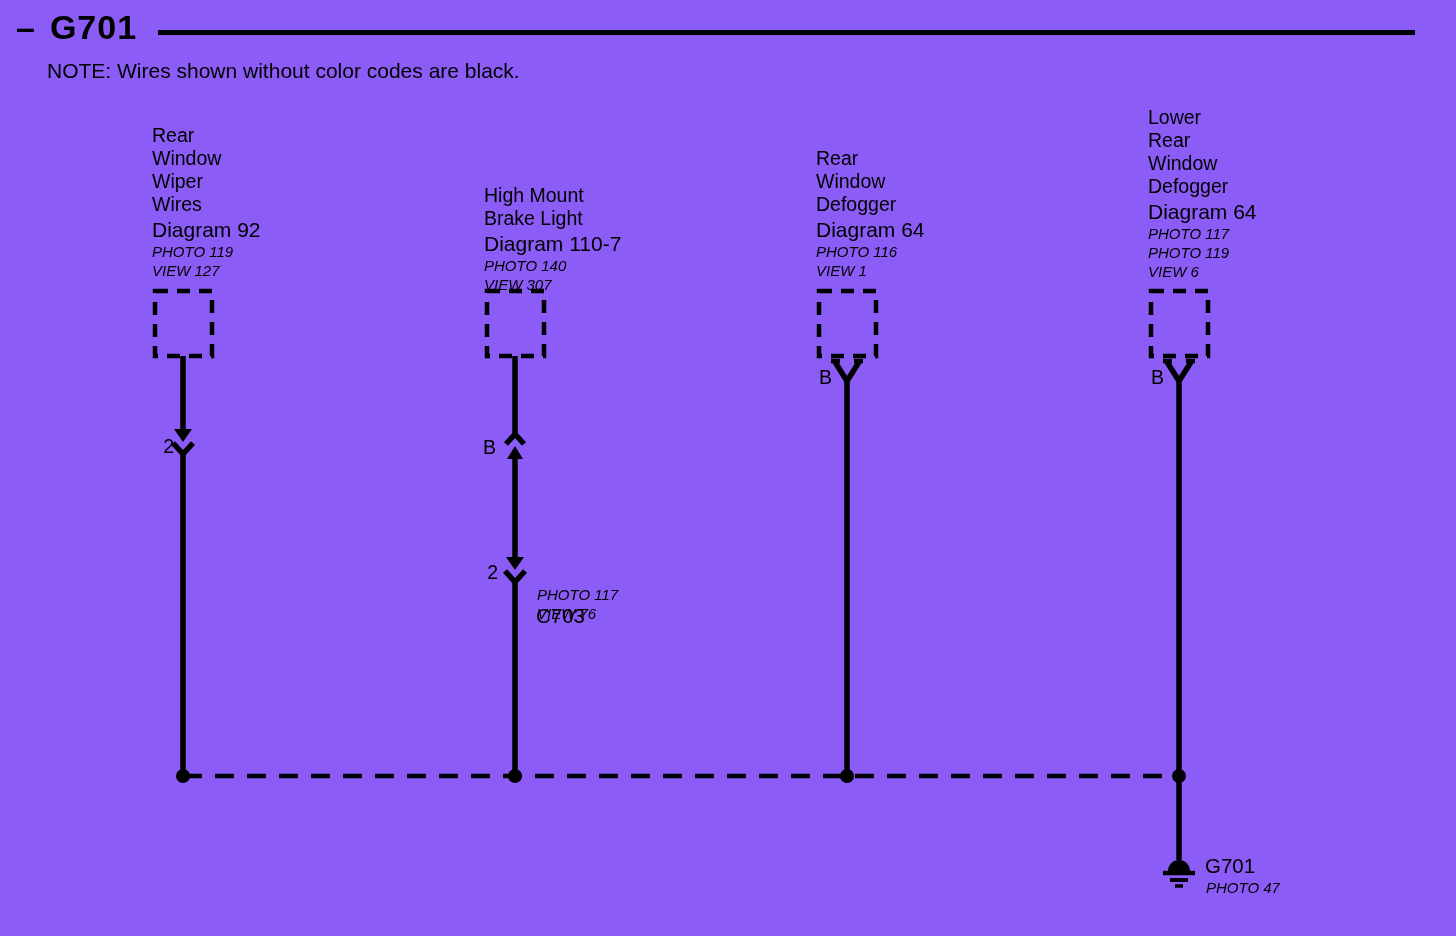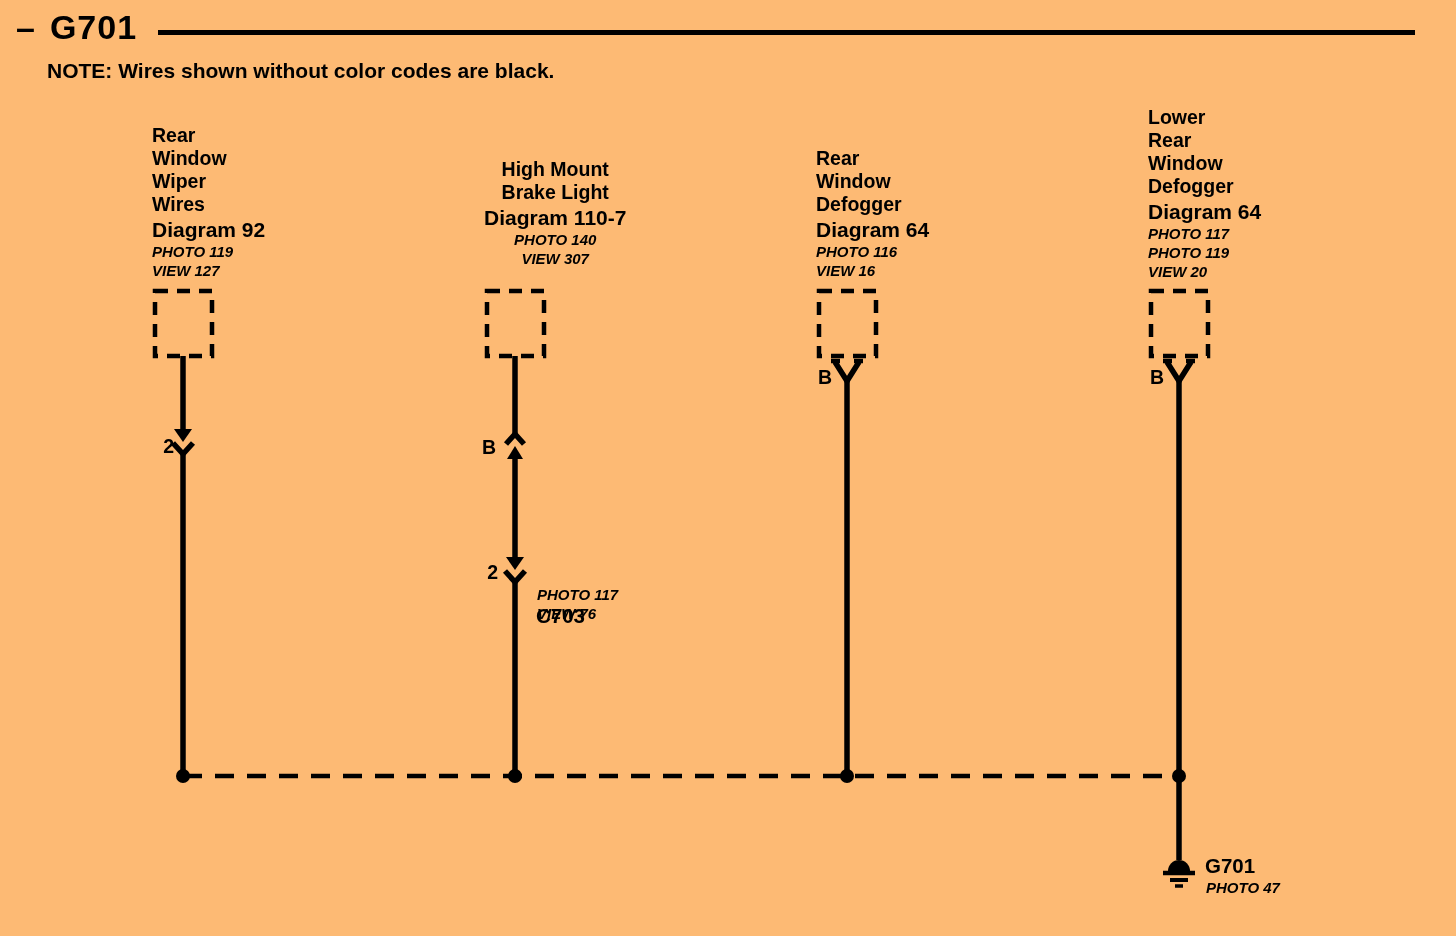--- a/index.html
+++ b/index.html
@@ -1,24 +1,24 @@
 <!DOCTYPE html>
 <html><head>
 <meta charset="utf-8">
 <style>
   html,body{margin:0;padding:0;background:#ffffff;}
   #canvas{
     position:relative;
     width:1456px;height:936px;
-    background:#fdba74;
+    background:#8b5cf6;
     font-family:"Liberation Sans", sans-serif;
     color:#000;
     overflow:hidden;
   }
-  .abs{position:absolute;white-space:nowrap;font-weight:bold;}
+  .abs{position:absolute;white-space:nowrap;}
   
   .hdr{left:16px;top:8px;font-size:34px;font-weight:bold;letter-spacing:1px;}
   .hdr .dash{margin-right:14px;}
   .hdr-rule{left:158px;top:30px;width:1257px;height:5px;background:#000;}
   
   .note{left:47px;top:59px;font-size:21px;}
   
   .colblk{line-height:23px;font-size:19.5px;}
   .colblk .dg{font-size:21px;line-height:25px;margin-top:1px;}
   .colblk .rf{font-style:italic;font-size:15px;line-height:19px;}
@@ -45,46 +45,46 @@
   <div class="abs colblk" style="left:152px;top:124px;">
     <div>Rear</div>
     <div>Window</div>
     <div>Wiper</div>
     <div>Wires</div>
     <div class="dg">Diagram 92</div>
     <div class="rf">PHOTO 119</div>
     <div class="rf">VIEW 127</div>
   </div>
 
-  <div class="abs colblk" style="left:484px;top:158px;text-align:center;">
+  <div class="abs colblk" style="left:484px;top:184px;">
     <div>High Mount</div>
     <div>Brake Light</div>
     <div class="dg">Diagram 110-7</div>
     <div class="rf">PHOTO 140</div>
     <div class="rf">VIEW 307</div>
   </div>
 
   <div class="abs colblk" style="left:816px;top:147px;">
     <div>Rear</div>
     <div>Window</div>
     <div>Defogger</div>
     <div class="dg">Diagram 64</div>
     <div class="rf">PHOTO 116</div>
-    <div class="rf">VIEW 16</div>
+    <div class="rf">VIEW 1</div>
   </div>
 
   <div class="abs colblk" style="left:1148px;top:106px;">
     <div>Lower</div>
     <div>Rear</div>
     <div>Window</div>
     <div>Defogger</div>
     <div class="dg">Diagram 64</div>
     <div class="rf">PHOTO 117</div>
     <div class="rf">PHOTO 119</div>
-    <div class="rf">VIEW 20</div>
+    <div class="rf">VIEW 6</div>
   </div>
 
   <svg width="1456" height="936" viewBox="0 0 1456 936">
     <g stroke="#000" fill="none">
 
       <rect x="155" y="291" width="57" height="65" stroke-width="4.5" stroke-dasharray="13 9"></rect>
       <rect x="487" y="291" width="57" height="65" stroke-width="4.5" stroke-dasharray="13 9"></rect>
       <rect x="819" y="291" width="57" height="65" stroke-width="4.5" stroke-dasharray="13 9"></rect>
       <rect x="1151" y="291" width="57" height="65" stroke-width="4.5" stroke-dasharray="13 9"></rect>
 

